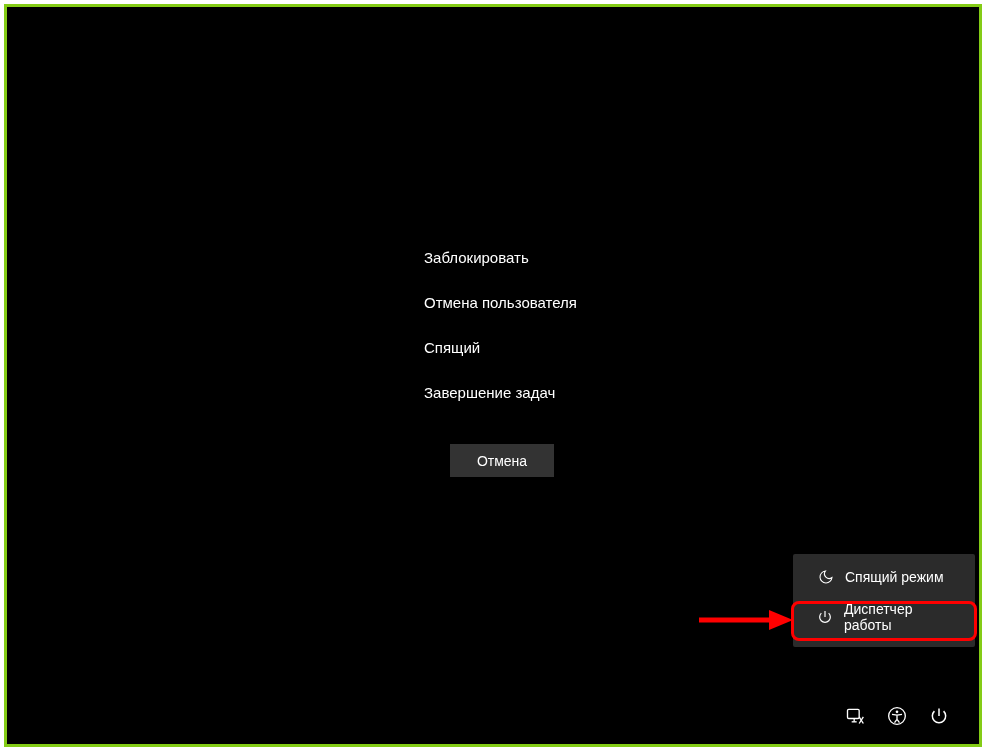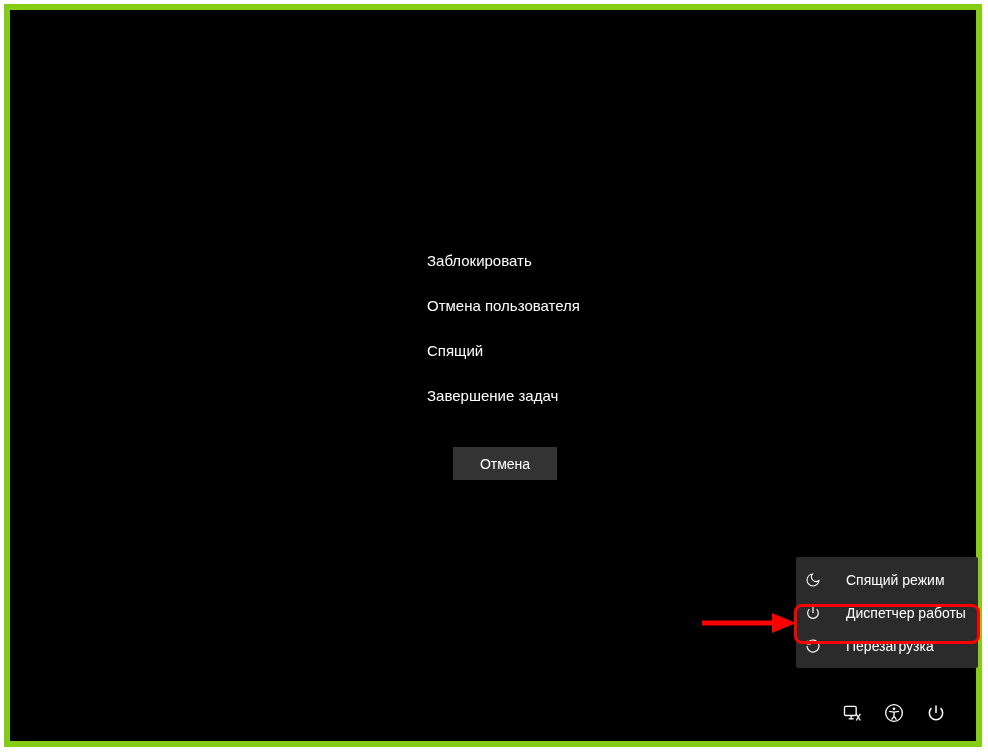--- a/index.html
+++ b/index.html
@@ -3,21 +3,21 @@
 <meta charset="utf-8">
 <style>
   * { margin: 0; padding: 0; box-sizing: border-box; }
   html, body { width: 988px; height: 753px; background: #fff; font-family: "Segoe UI", Arial, sans-serif; overflow: hidden; }
   .screen {
     position: relative;
     width: 978px;
     height: 743px;
     margin: 4px;
     background: #000;
-    border: 6px solid #84cc16;
+    border: 3px solid #84cc16;
     color: #fff;
   }
   .menu {
     position: absolute;
     left: 417px;
     top: 232px;
     width: 260px;
   }
   .menu-item {
     font-size: 15px;
@@ -47,22 +47,22 @@
     left: 786px;
     top: 547px;
     width: 182px;
     background: #2b2b2b;
     padding: 6px 0;
     border-radius: 2px;
   }
   .popup-item {
     display: flex;
     align-items: center;
-    gap: 25px;
-    padding: 8px 8px;
+    gap: 11px;
+    padding: 8px 24px;
     font-size: 14px;
     color: #fff;
     cursor: pointer;
   }
   .popup-item .icon {
     width: 17px; height: 17px;
     display: flex; align-items: center; justify-content: center;
   }
   .popup-item svg { stroke: #fff; }
 
@@ -125,29 +125,20 @@
     </div>
     <div class="popup-item">
       <span class="icon">
         <svg width="16" height="16" viewBox="0 0 24 24" fill="none" stroke-width="1.8">
           <path d="M12 3v9"></path>
           <path d="M6.5 6.2a8 8 0 1 0 11 0"></path>
         </svg>
       </span>
       <span>Диспетчер работы</span>
     </div>
-    <div class="popup-item">
-      <span class="icon">
-        <svg width="16" height="16" viewBox="0 0 24 24" fill="none" stroke-width="1.8">
-          <path d="M3 12a9 9 0 1 0 3-6.7"></path>
-          <path d="M4 4v5h5"></path>
-        </svg>
-      </span>
-      <span>Перезагрузка</span>
-    </div>
   </div>
 
   <div class="highlight-box"></div>
   <svg class="arrow" viewBox="0 0 96 26">
     <line x1="2" y1="13" x2="78" y2="13" stroke="#ff0000" stroke-width="5"></line>
     <polygon points="96,13 72,3 72,23" fill="#ff0000"></polygon>
   </svg>
 
   <div class="bottom-icons">
     <div class="tray-icon">

